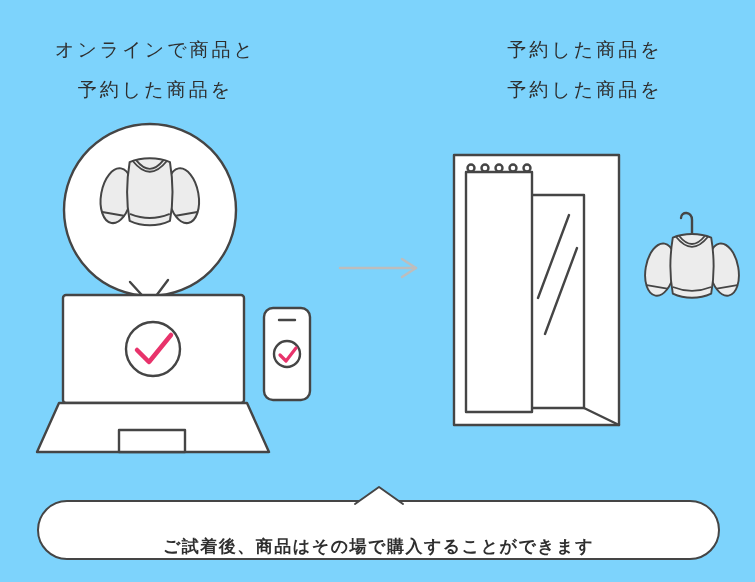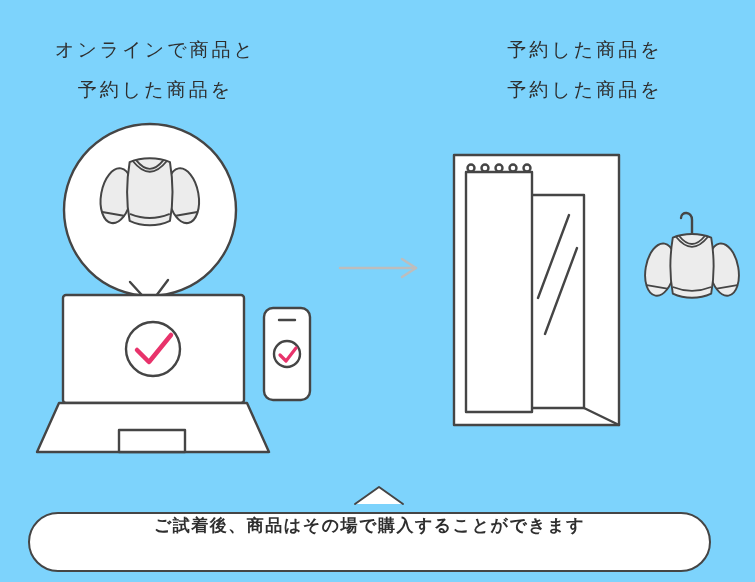--- a/index.html
+++ b/index.html
@@ -21,23 +21,23 @@
   #left-illus{left:30px;top:112px;}
   #arrow-illus{left:336px;top:254px;}
   #right-illus{left:444px;top:150px;}
   
   .ol{fill:#fff;stroke:var(--outline);stroke-width:2.4;stroke-linejoin:round;stroke-linecap:round;}
   .ol-n{fill:none;stroke:var(--outline);stroke-width:2.4;stroke-linejoin:round;stroke-linecap:round;}
   .sw{fill:var(--sweater-fill);stroke:var(--outline);stroke-width:2.4;stroke-linejoin:round;}
   .sw-line{fill:none;stroke:var(--outline);stroke-width:2.2;stroke-linecap:round;}
   .pk{fill:none;stroke:var(--accent-pink);stroke-linecap:round;stroke-linejoin:round;}
   .ar{fill:none;stroke:var(--arrow-gray);stroke-width:2.5;stroke-linecap:round;stroke-linejoin:round;}
-  .footer-bubble{position:absolute;left:28px;top:500px;width:683px;height:60px;
+  .footer-bubble{position:absolute;left:37px;top:500px;width:683px;height:60px;
                  border:2px solid var(--outline);border-radius:31px;background:#fff;
-                 display:flex;align-items:flex-start;justify-content:center;margin-top:12px;}
+                 display:flex;align-items:flex-end;justify-content:center;}
   .footer-bubble span{font-size:17px;font-weight:bold;letter-spacing:1.5px;color:var(--text);}
   .caret{position:absolute;left:352px;top:484px;}
 </style>
 </head>
 <body>
 
 <div class="canvas">
 
   <div class="step-title left">
     <span>オンラインで商品と</span>

